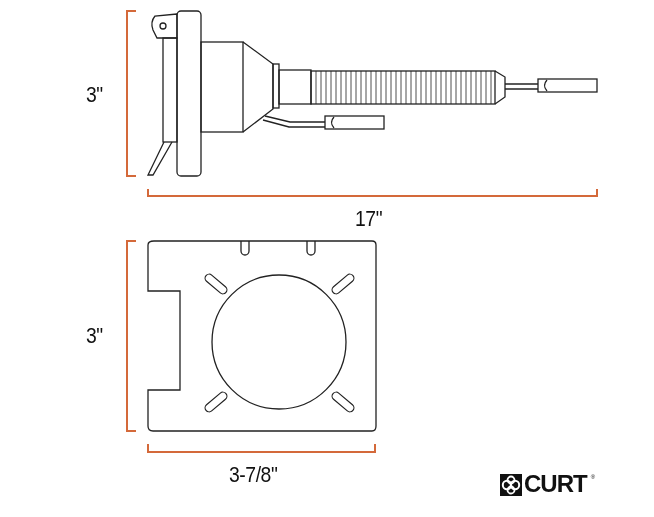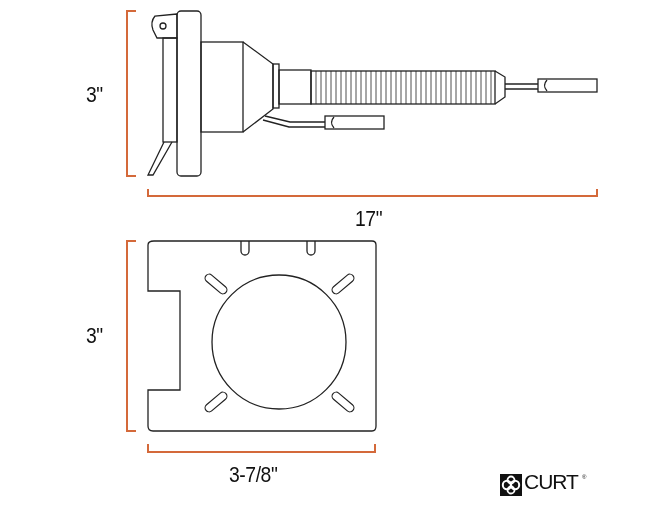--- a/index.html
+++ b/index.html
@@ -1,20 +1,20 @@
 <!DOCTYPE html>
 <html><head>
 <meta charset="utf-8">
 <style>
   html, body { margin:0; padding:0; background:#ffffff; }
   body { width:654px; height:517px; position:relative; overflow:hidden; font-family:"Liberation Sans", sans-serif; }
   svg { position:absolute; left:0; top:0; }
   .dim-label { position:absolute; font-family:"Liberation Sans", sans-serif; font-size:22px; color:#111; letter-spacing:-0.5px; transform:scaleX(0.88); transform-origin:left top; }
   .logo { position:absolute; left:499px; top:470px; display:flex; align-items:center; gap:4px; }
-  .logo-text { font-family:"Liberation Sans", sans-serif; font-weight:400; font-size:21px; color:#111; letter-spacing:-1px; }
+  .logo-text { font-family:"Liberation Sans", sans-serif; font-weight:700; font-size:24px; color:#111; letter-spacing:-1px; }
 </style>
 </head>
 <body>
 
 <svg width="654" height="517" viewBox="0 0 654 517">
 
   <g fill="none" stroke="#222" stroke-width="1.3">
 
     <path d="M177 14 L155 16 Q150 22 153 30 L157 38 L177 38 Z"></path>
     <circle cx="163" cy="26" r="3"></circle>

